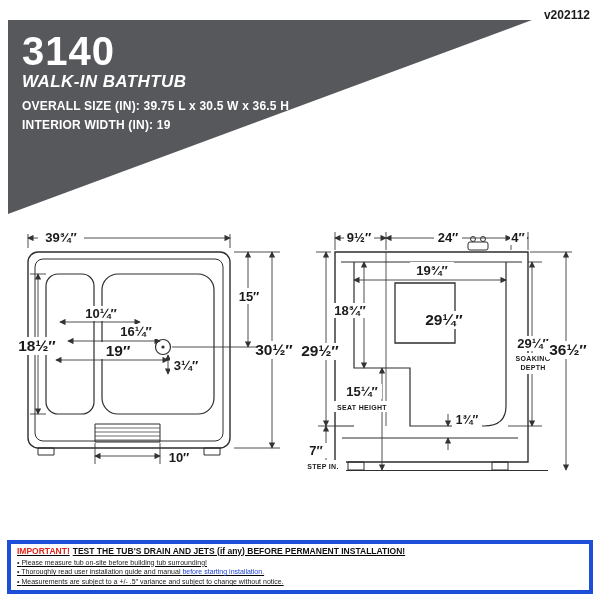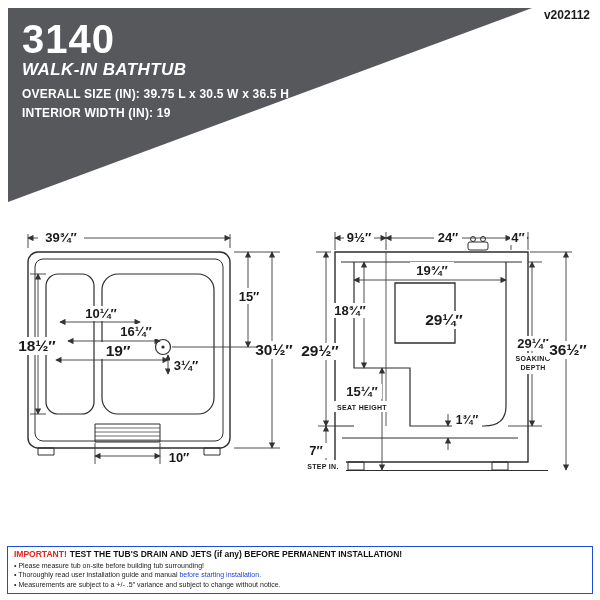--- a/index.html
+++ b/index.html
@@ -1,20 +1,20 @@
 <!DOCTYPE html>
 <html><head>
 <meta charset="utf-8">
 <style>
   html,body{margin:0;padding:0;background:#fff;}
   #stage{position:relative;width:600px;height:600px;background:#fff;outline:1px solid #e3e3e3;
          font-family:"Liberation Sans","DejaVu Sans",sans-serif;overflow:hidden;}
 
   
-  .banner{position:absolute;left:8px;top:8px;width:524px;height:194px;background:#57585c;
+  .banner{position:absolute;left:8px;top:20px;width:524px;height:194px;background:#57585c;
           clip-path:polygon(0 0,100% 0,0 100%);color:#fff;}
   .banner .inner{padding:10px 0 0 14px;}
   .model{font-size:40px;font-weight:bold;line-height:1.05;letter-spacing:1px;}
   .product{font-size:17px;font-weight:bold;margin-top:0;letter-spacing:.4px;font-style:italic;}
   .specline{font-size:12px;font-weight:bold;margin-top:7px;letter-spacing:.2px;}
   .specline.second{margin-top:5px;}
   .version{position:absolute;top:8px;right:10px;font-size:12px;font-weight:bold;color:#1a1a1a;}
 
   
   .drawing{position:absolute;top:222px;}
@@ -26,22 +26,22 @@
   svg .dimline{stroke:#3a3a3a;fill:none;stroke-width:.9;}
   svg .lblbg{fill:#fff;stroke:none;}
   svg text{font-family:"Liberation Sans","DejaVu Sans",sans-serif;fill:#1a1a1a;
            text-anchor:middle;font-weight:600;}
   svg .dim{font-size:13px;}
   svg .dim-lg{font-size:15.5px;}
   svg .dim-sm{font-size:12px;}
   svg .cap{font-size:7px;font-weight:bold;letter-spacing:.3px;}
 
   
-  .footer{position:absolute;left:7px;right:7px;bottom:6px;border:1px solid #1d4ed8;
-          padding:2px 6px 3px;background:#fff;}
+  .footer{position:absolute;left:7px;right:7px;bottom:6px;border:4px solid #1d4ed8;
+          padding:2px 6px 3px;background:#fff;text-decoration:underline;}
   .warnline{font-size:8.5px;font-weight:bold;color:#111;}
   .warnline .imp{color:#e2231a;margin-right:3px;}
   .notes{margin:2px 0 0;padding:0;list-style:none;}
   .notes li{font-size:7px;color:#222;line-height:1.4;}
   .notes li::before{content:"• ";}
   .notes .blue{color:#1d3fd6;}
 </style>
 </head>
 <body>
 

